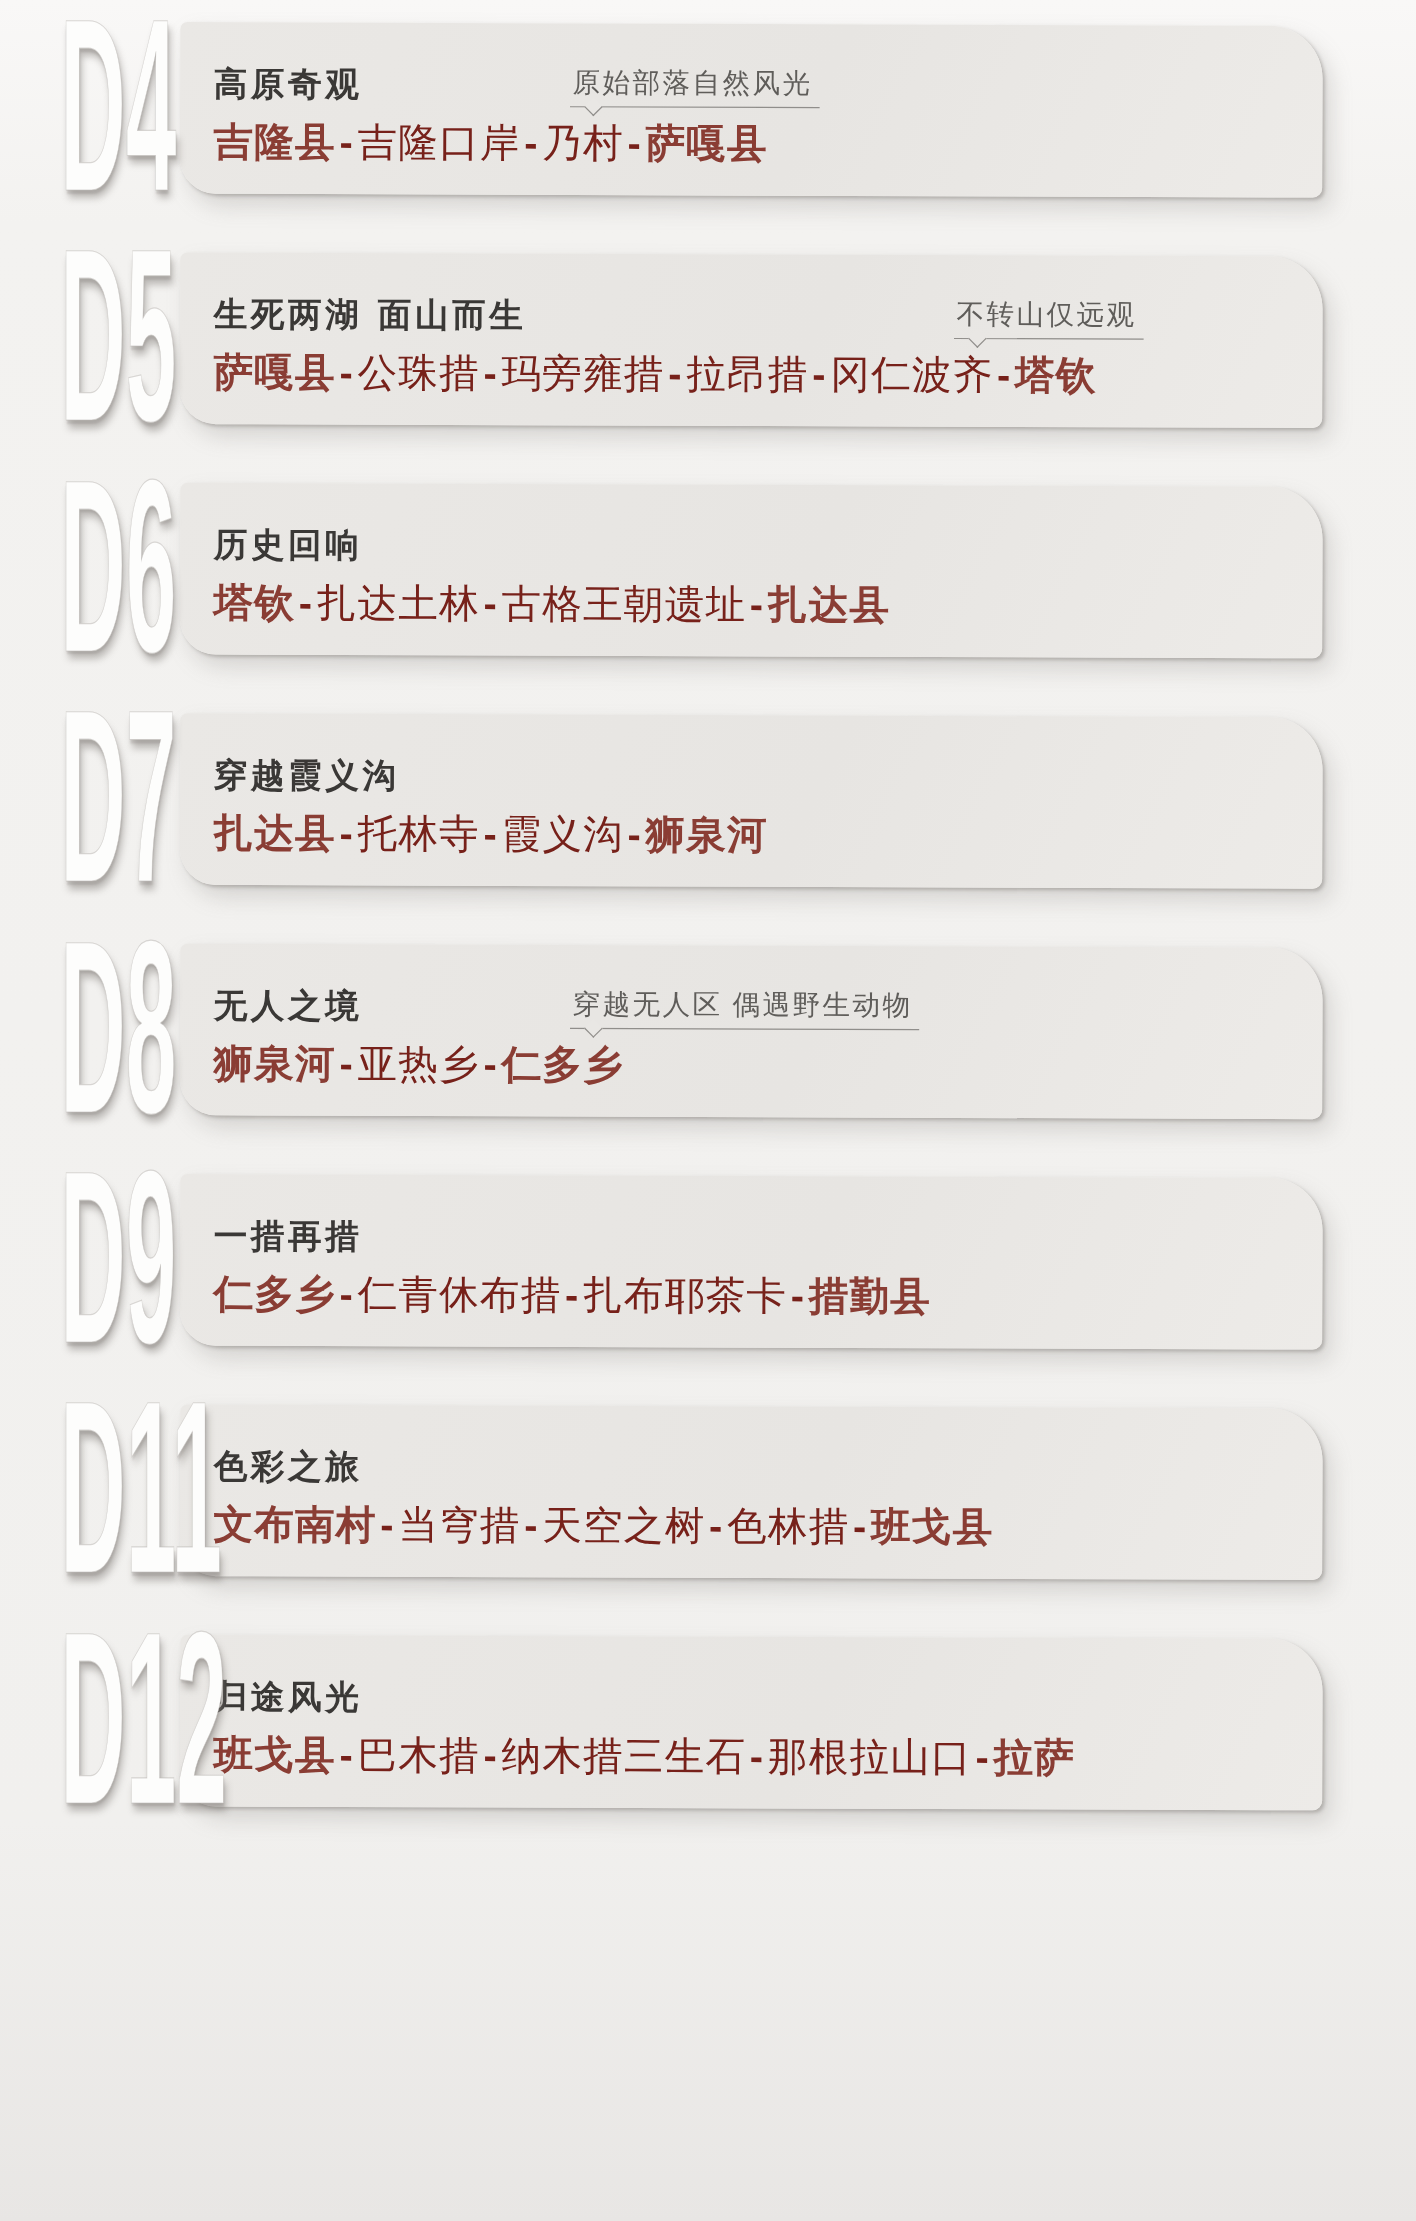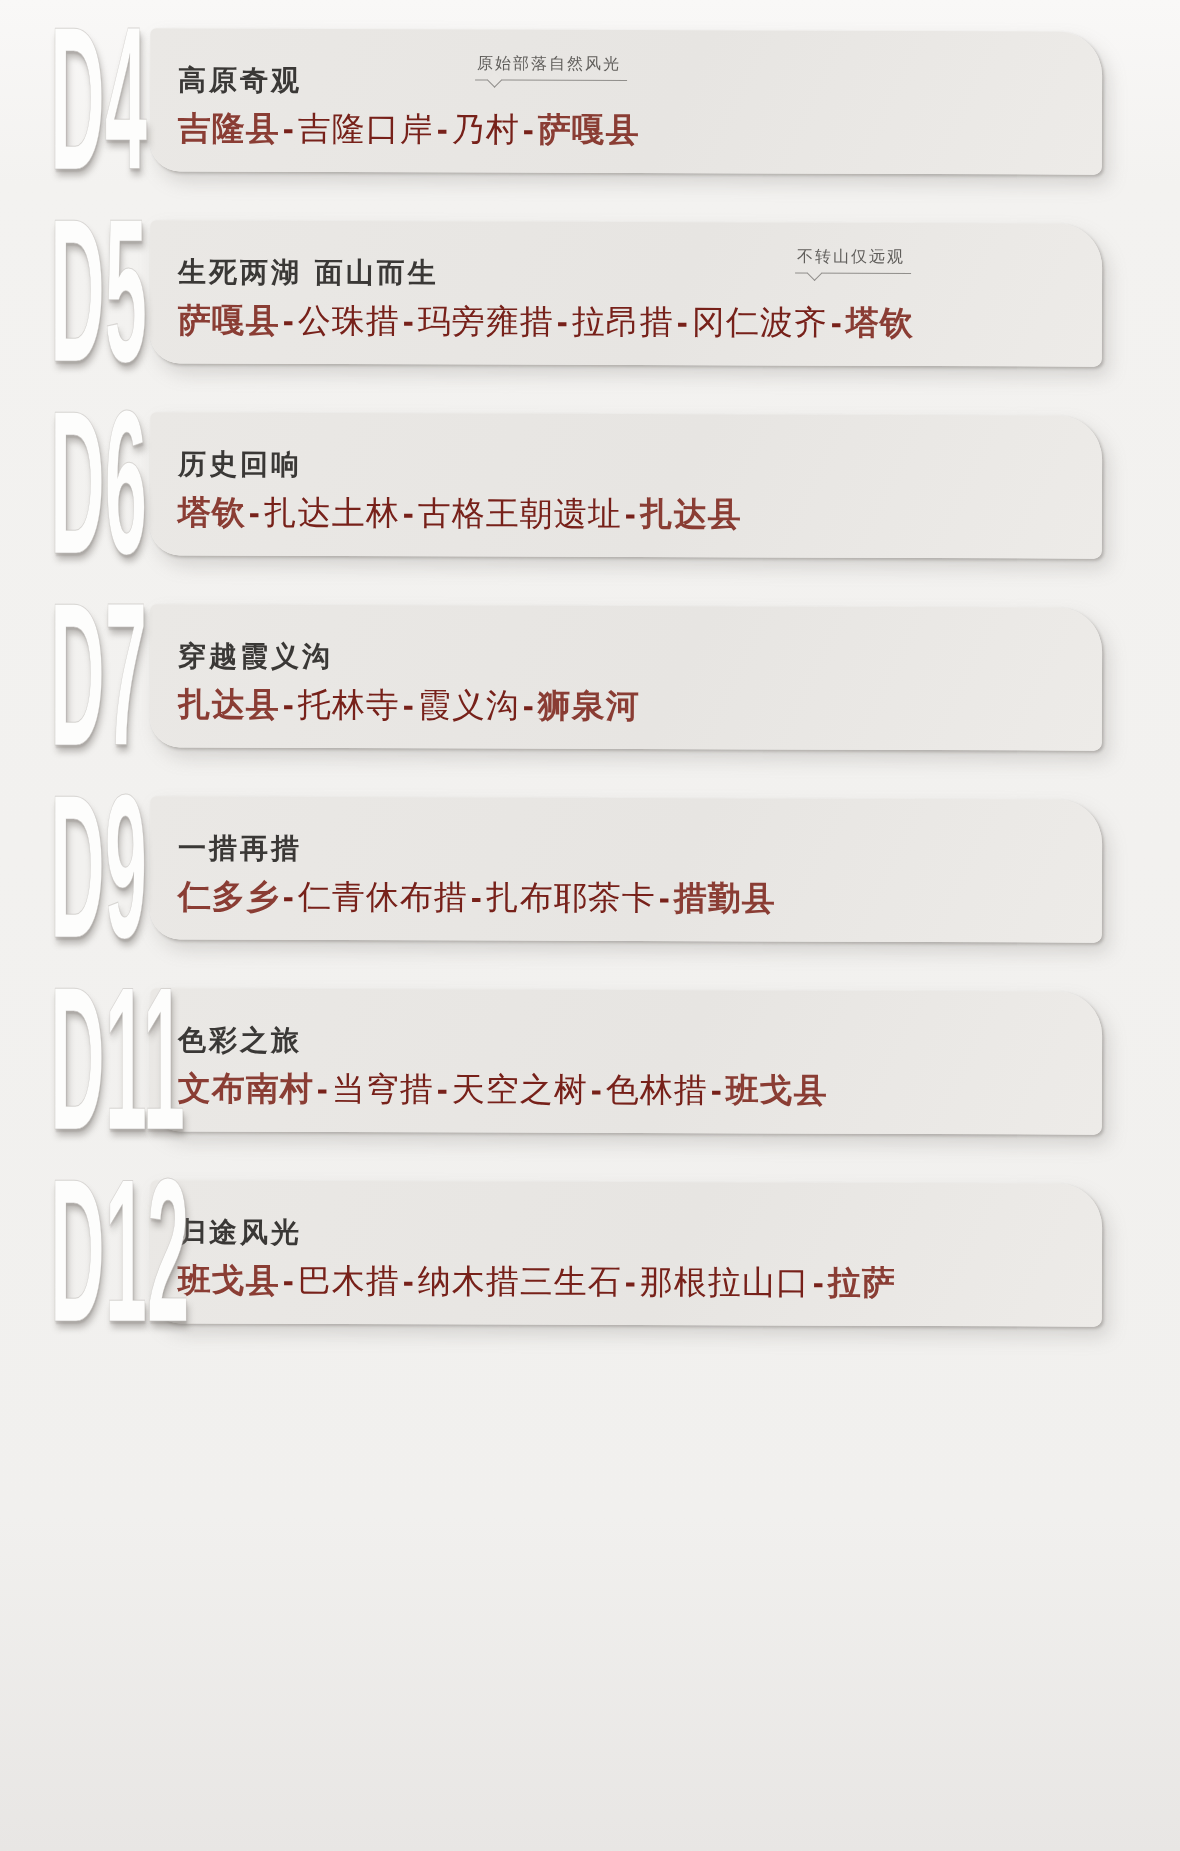--- a/index.html
+++ b/index.html
@@ -2,21 +2,21 @@
 <html style="--day-color: #fdfdfc; --title-color: #3a3836; --annotation-color: #5f5d5a; --route-normal: #8a3d34; --route-bold: #77211a;"><head>
 <meta charset="utf-8">
 <style>
   html,body{margin:0;padding:0;}
   body{
     width:1180px;height:1851px;
     background:linear-gradient(180deg,#f9f8f7 0%,#f3f2f0 10%,#f1f0ee 82%,#e8e6e4 100%);
     font-family:"Liberation Sans","DejaVu Sans",sans-serif;
     overflow:hidden;position:relative;
   }
-  .cards{position:relative;padding-top:30px;}
+  .cards{position:relative;padding-top:20px;}
   .card-row{position:relative;height:143px;margin-bottom:49px;}
   .card{
     position:absolute;left:150px;top:0;bottom:0;width:952px;
     background:linear-gradient(115deg,#eae8e5 0%,#e7e5e2 55%,#edebe8 100%);
     border-radius:6px 44px 8px 30px;
     box-shadow:2px 2px 3px rgba(130,126,122,0.45),7px 10px 18px rgba(140,136,132,0.28);
     transform:rotate(0.2deg);
     box-sizing:border-box;
     padding:38px 0 0 28px;
   }
@@ -37,22 +37,22 @@
     letter-spacing:3px;color:var(--title-color,#3a3836);
   }
   .card .route{
     margin-top:17px;font-size:33px;line-height:1;letter-spacing:1px;
     color:var(--route-normal,#8a3d34);white-space:nowrap;
   }
   .route .seg{font-weight:700;color:var(--route-normal,#8a3d34);}
   .route .seg.bold{font-weight:400;color:var(--route-bold,#77211a);}
   .route .dash{font-weight:700;color:var(--route-bold,#77211a);margin:0 3px;}
   .annotation{
-    position:absolute;top:26px;
-    font-size:16px;line-height:1;letter-spacing:2px;
+    position:absolute;top:38px;
+    font-size:23px;line-height:1;letter-spacing:2px;
     color:var(--annotation-color,#5f5d5a);
     border-bottom:1px solid #908e8b;
     padding:0 6px 8px 2px;
   }
   .annotation.align-mid{left:325px;}
   .annotation.align-right{left:645px;}
   .annotation .notch{
     position:absolute;bottom:-6px;left:14px;
     width:10px;height:10px;
     background:#e9e7e4;
@@ -100,20 +100,31 @@
 
   <div class="card-row">
     <div class="daynum">D7</div>
     <div class="card">
       <div class="title">穿越霞义沟</div>
       <div class="route"><span class="seg">扎达县</span><span class="dash">-</span><span class="seg bold">托林寺</span><span class="dash">-</span><span class="seg bold">霞义沟</span><span class="dash">-</span><span class="seg">狮泉河</span></div>
 
     </div>
   </div>
 
+  <div class="card-row">
+    <div class="daynum">D8</div>
+    <div class="card">
+      <div class="title">无人之境</div>
+      <div class="route"><span class="seg">狮泉河</span><span class="dash">-</span><span class="seg bold">亚热乡</span><span class="dash">-</span><span class="seg">仁多乡</span></div>
+      <div class="annotation align-mid">
+        <span class="ann-text">穿越无人区 偶遇野生动物</span>
+        <span class="notch"></span>
+      </div>
+    </div>
+  </div>
 
   <div class="card-row">
     <div class="daynum">D9</div>
     <div class="card">
       <div class="title">一措再措</div>
       <div class="route"><span class="seg">仁多乡</span><span class="dash">-</span><span class="seg bold">仁青休布措</span><span class="dash">-</span><span class="seg bold">扎布耶茶卡</span><span class="dash">-</span><span class="seg">措勤县</span></div>
 
     </div>
   </div>
 

